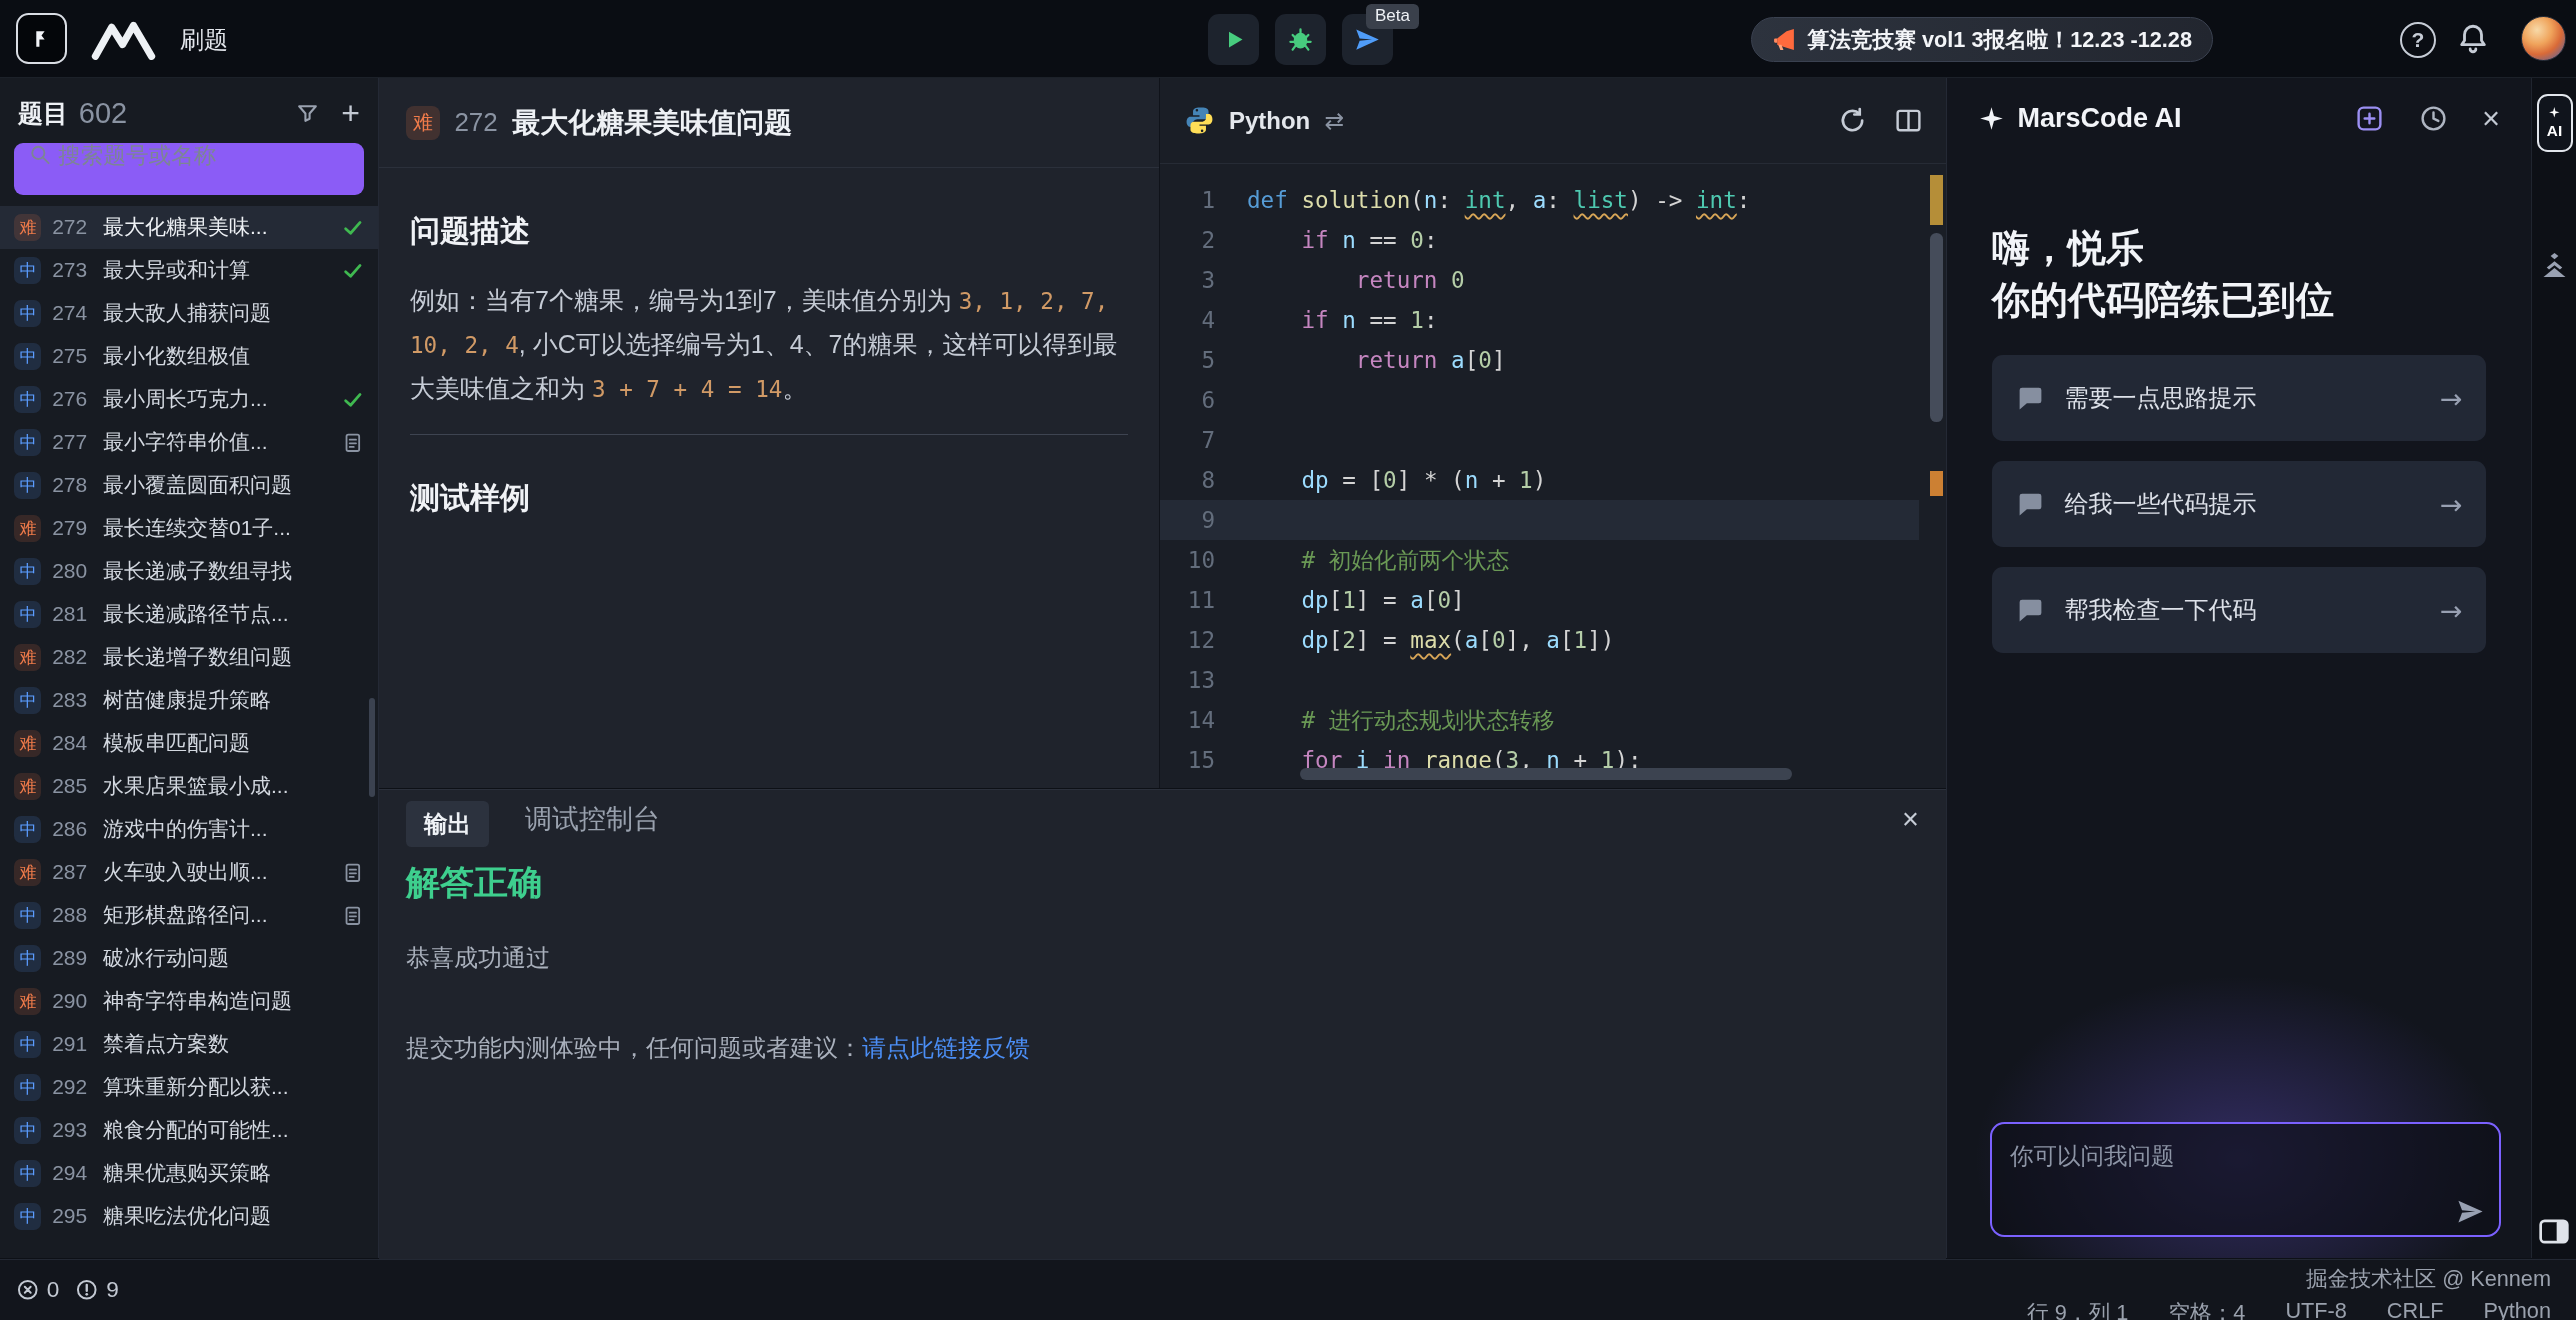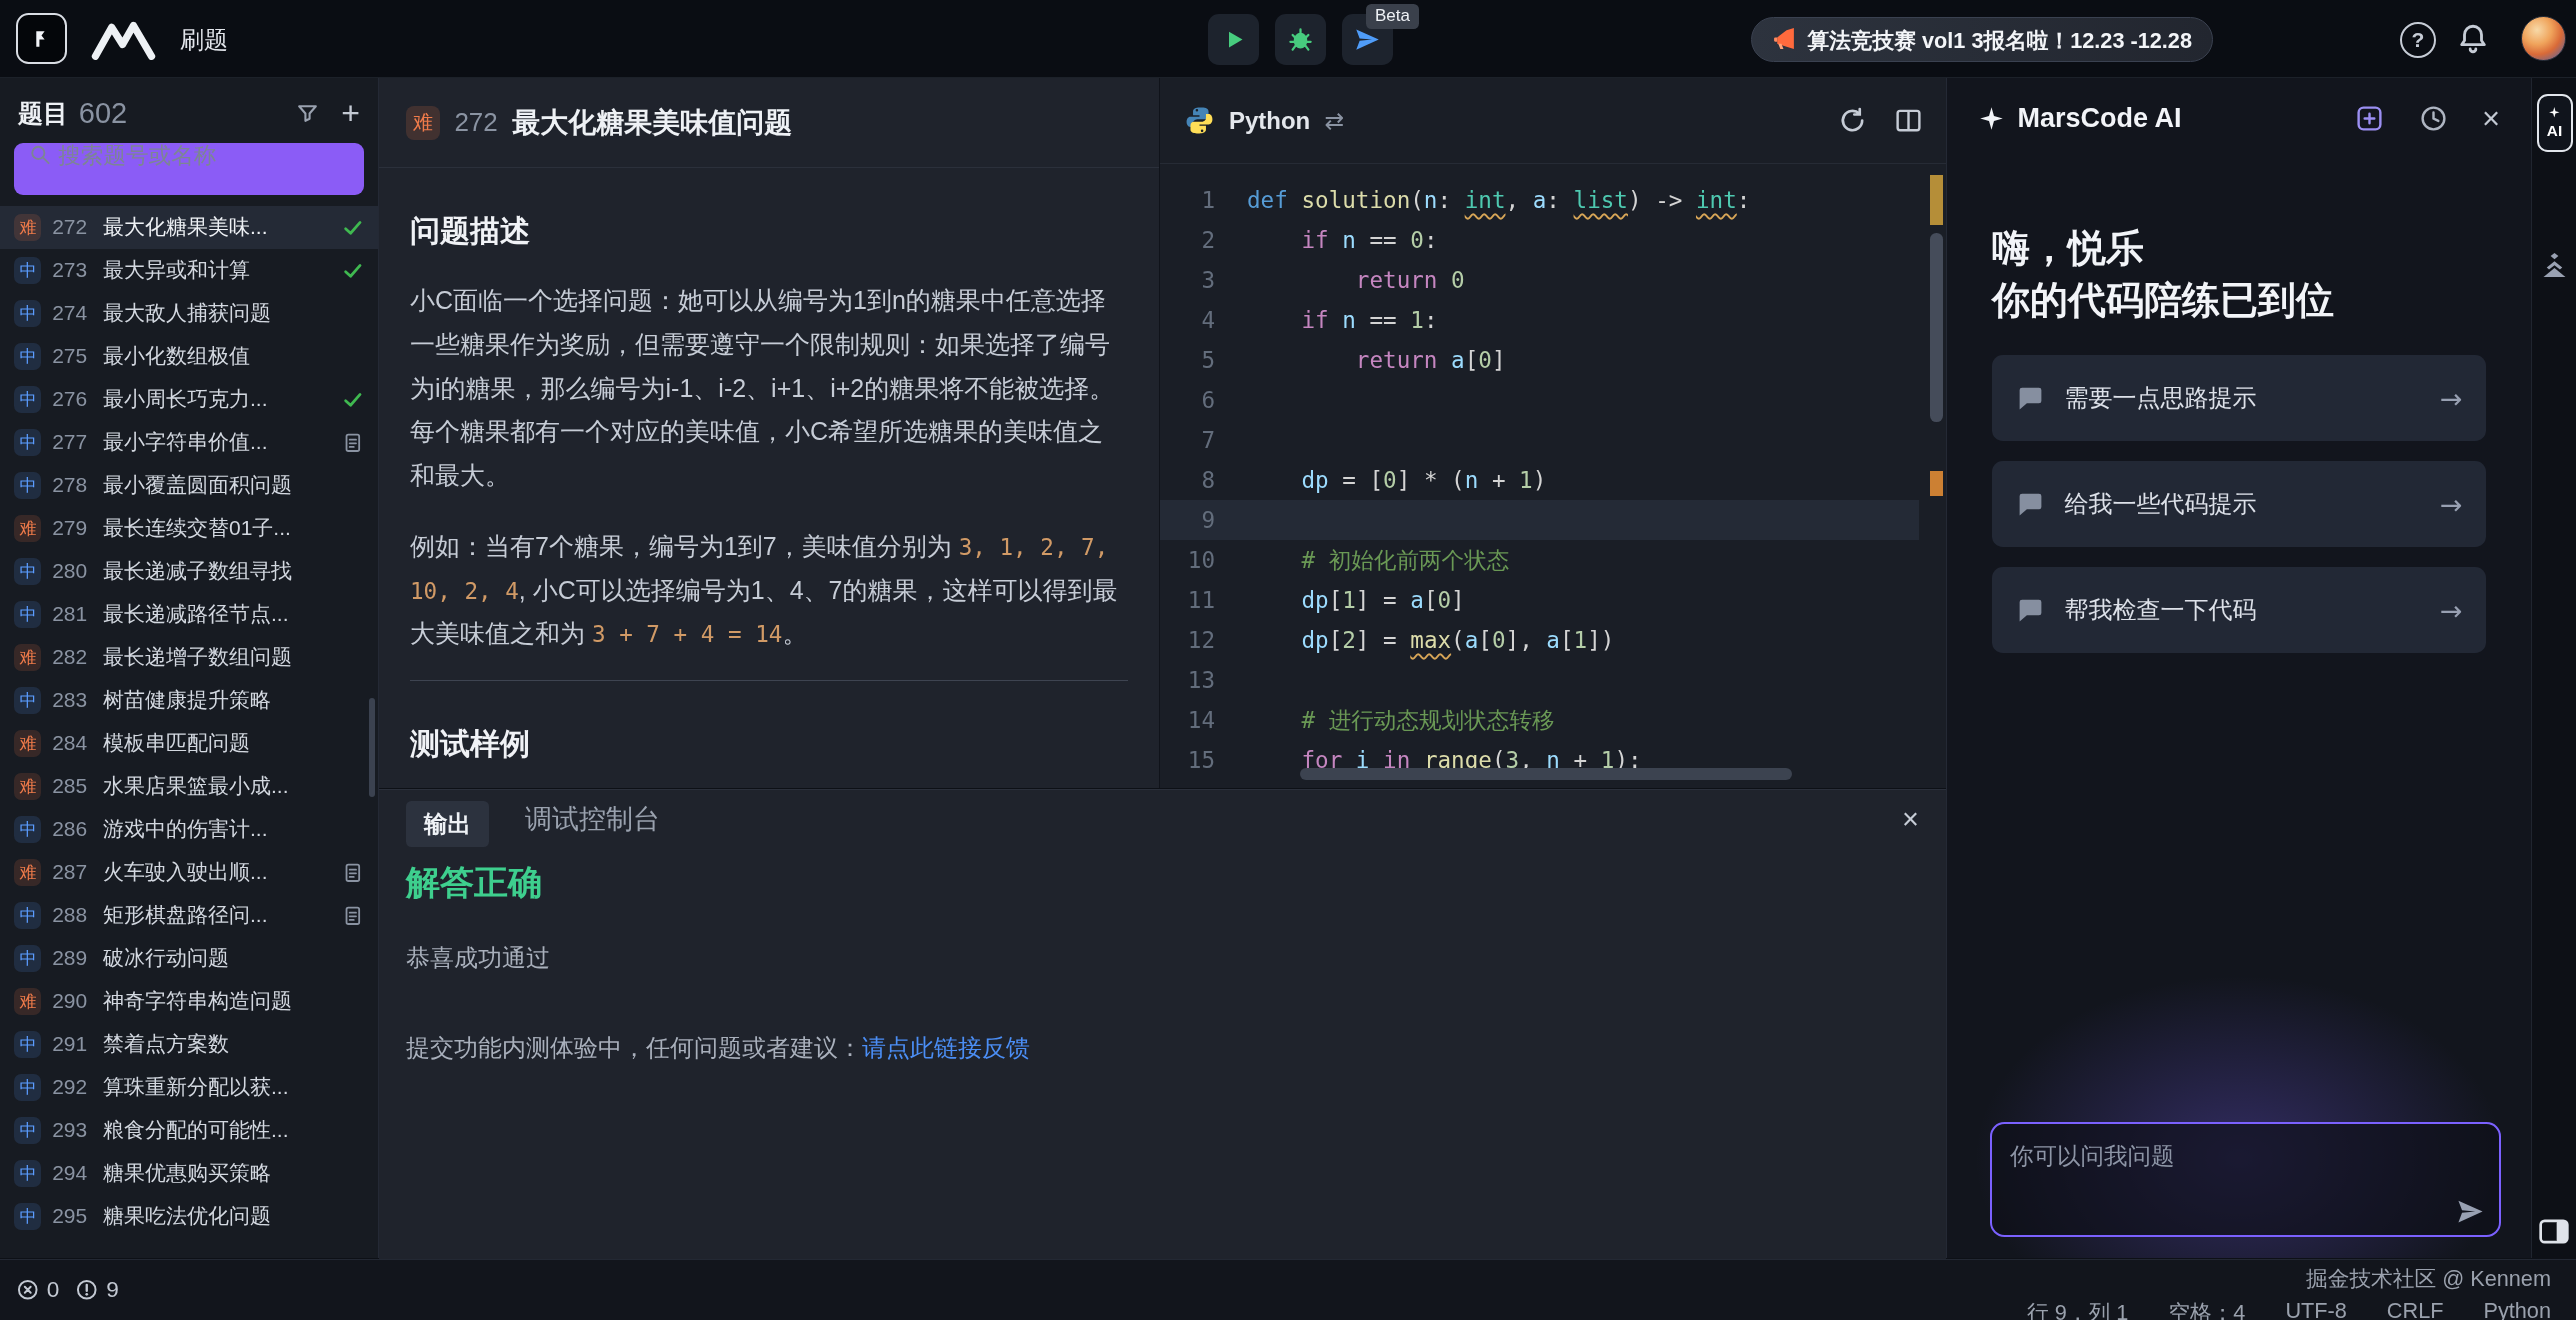--- a/index.html
+++ b/index.html
@@ -11,21 +11,21 @@
   
   .topbar{position:absolute;left:0;top:0;width:2576px;height:78px;background:#0a0d13;border-bottom:0.9px solid #1c2129;z-index:5}
   .logo-box{position:absolute;left:16px;top:12.6px;width:51px;height:51px;border:2.7px solid #d9dde4;border-radius:12.6px;
             background:#04060a;display:flex;align-items:center;justify-content:center}
   .zigzag{position:absolute;left:90px;top:20px}
   .applabel{position:absolute;left:180px;top:24px;font-size:24px;color:#e3e6ec}
   .runbtn{position:absolute;top:13.5px;width:51px;height:51px;border-radius:10.8px;background:#1d232d;border:none;
           display:flex;align-items:center;justify-content:center;cursor:pointer}
   .beta{position:absolute;left:1366px;top:3.6px;background:#3a404b;color:#eef1f5;font-size:17px;padding:2.7px 9px;border-radius:5.4px;z-index:6}
   .banner{position:absolute;right:363px;top:17px;height:45px;border-radius:22.6px;background:linear-gradient(90deg,#2d333e,#22262f);
-          border:0.9px solid #3a4150;display:flex;align-items:flex-start;gap:10.8px;padding:8px 20px}
+          border:0.9px solid #3a4150;display:flex;align-items:center;gap:10.8px;padding:0 20px}
   .banner span{font-size:21.7px;font-weight:bold;color:#f3f5f8;white-space:nowrap}
   .helpbtn{position:absolute;left:2400px;top:21.7px;width:36px;height:36px;border:2.7px solid #c6ccd6;border-radius:50%;
            display:flex;align-items:center;justify-content:center;font-size:21px;font-weight:bold;color:#c6ccd6;cursor:pointer;background:none}
   .bellbtn{position:absolute;left:2456px;top:21.7px;background:none;border:none;cursor:pointer}
   .avatar{position:absolute;left:2521px;top:16px;width:45px;height:45px;border-radius:50%;
           background:radial-gradient(circle at 35% 30%,#f7d9a8 0%,#f0a45c 35%,#d96a38 60%,#3a63b8 100%);border:1.8px solid #2a303c}
 
   
   .sidebar{position:absolute;left:0;top:78px;width:379px;height:1180px;background:#171b22;border-right:0.9px solid #242935;overflow:hidden}
   .sb-head{display:flex;align-items:center;height:58px;padding:12.6px 18px 0 18px}
@@ -367,21 +367,20 @@
   </aside>
 
   <section class="problem">
     <div class="pr-head">
       <span class="pr-badge">难</span>
       <span class="pr-id">272</span>
       <span class="pr-title">最大化糖果美味值问题</span>
     </div>
     <div class="pr-body">
       <h2 class="pr-h2">问题描述</h2>
-      <p class="pr-p">小C面临一个选择问题：她可以从编号为1到n的糖果中任意选择一些糖果作为奖励，但需要遵守一个限制规则：如果选择了编号为i的糖果，那么编号为i-1、i-2、i+1、i+2的糖果将不能被选择。每个糖果都有一个对应的美味值，小C希望所选糖果的美味值之和最大。</p>
       <p class="pr-p"><span>例如：当有7个糖果，编号为1到7，美味值分别为 </span><span class="icode">3, 1, 2, 7, 10, 2, 4</span><span>, 小C可以选择编号为1、4、7的糖果，这样可以得到最大美味值之和为 </span><span class="icode">3 + 7 + 4 = 14</span><span>。</span></p>
       <hr class="pr-hr">
       <h2 class="pr-h2">测试样例</h2>
 
     </div>
   </section>
 
   <section class="editor">
     <div class="ed-head">
       <svg width="31" height="31" viewBox="0 0 24 24">

